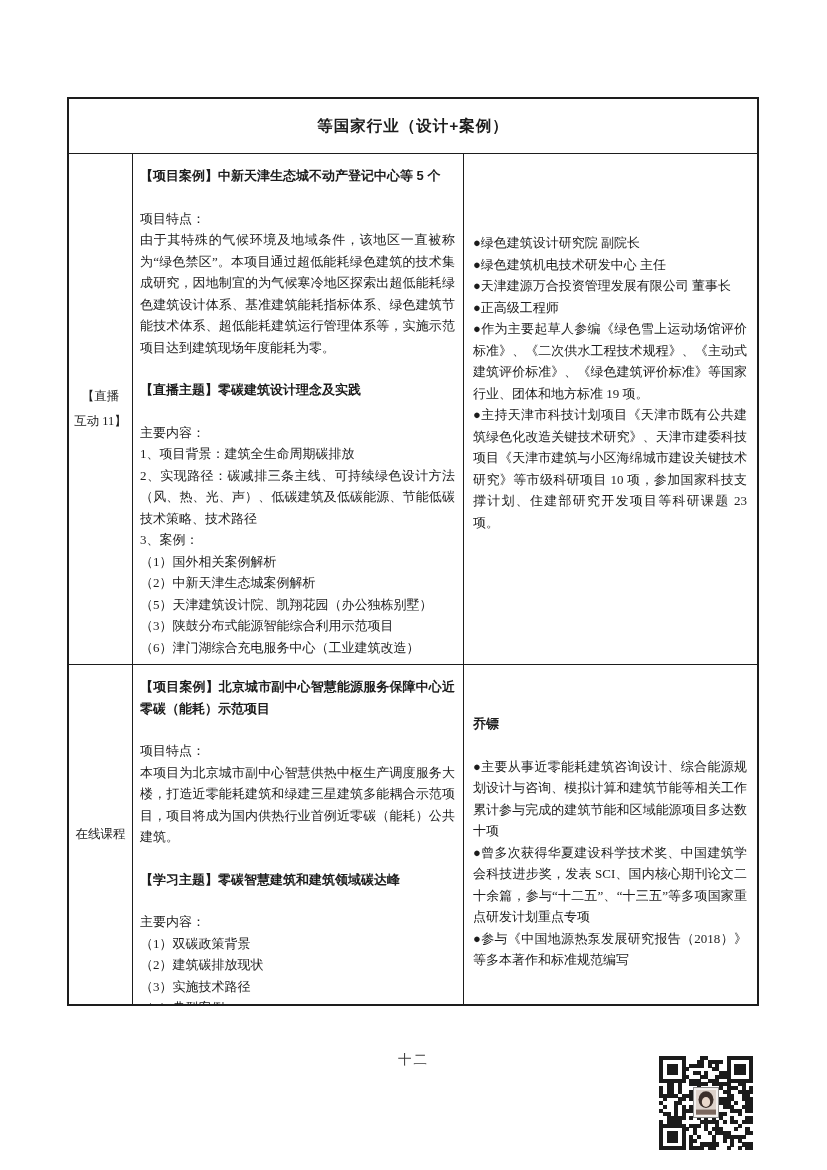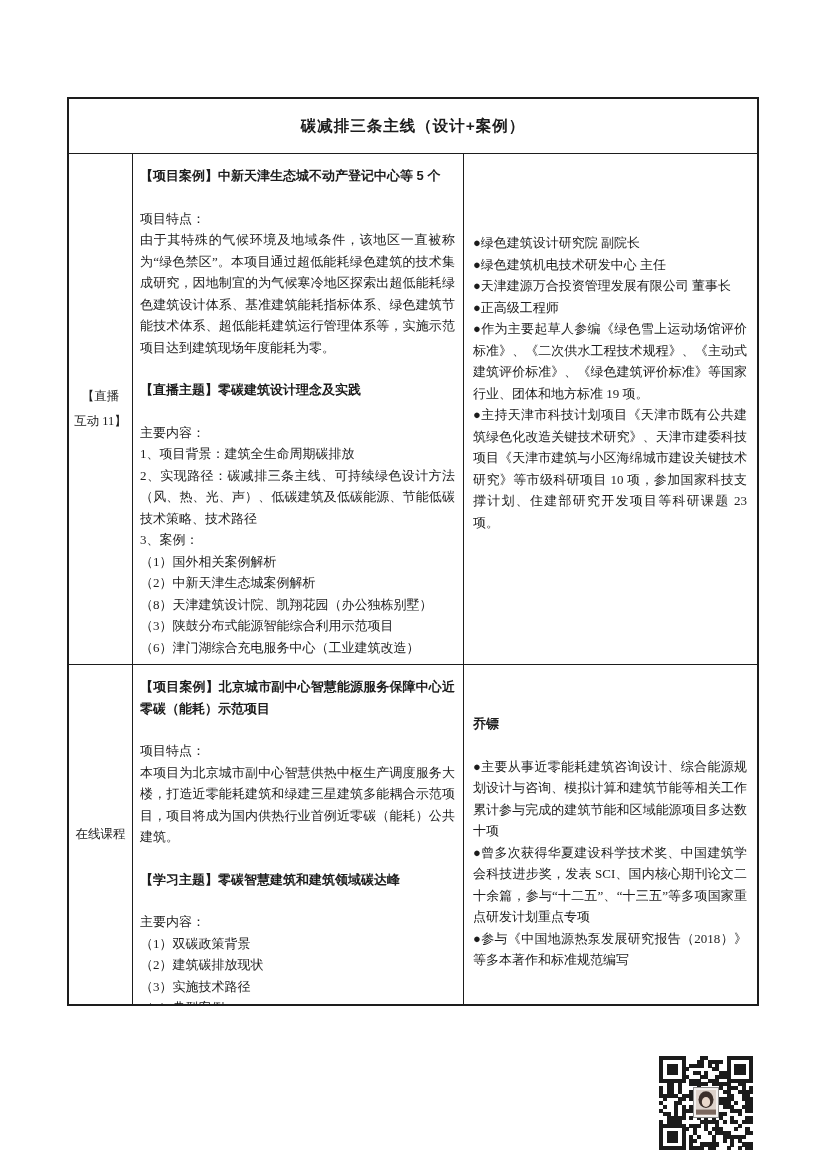--- a/index.html
+++ b/index.html
@@ -53,21 +53,21 @@
   .qr-avatar svg { display:block; width:100%; height:100%; }
 </style>
 </head>
 <body>
 
 <div class="sheet">
 
   <div class="doc-table">
 
     <div class="thead">
-      <span>碳减排三条主线（设计+案例）</span>
+      <span>等国家行业（设计+案例）</span>
     </div>
 
     <div class="trow row1">
       <div class="cell c1">
         <div>【直播</div>
         <div>互动 11】</div>
       </div>
       <div class="cell c2">
         <div class="bold just">【项目案例】中新天津生态城不动产登记中心等 5 个</div>
         <div class="gap"></div>
@@ -75,21 +75,21 @@
         <div class="just">由于其特殊的气候环境及地域条件，该地区一直被称为“绿色禁区”。本项目通过超低能耗绿色建筑的技术集成研究，因地制宜的为气候寒冷地区探索出超低能耗绿色建筑设计体系、基准建筑能耗指标体系、绿色建筑节能技术体系、超低能耗建筑运行管理体系等，实施示范项目达到建筑现场年度能耗为零。</div>
         <div class="gap"></div>
         <div class="bold">【直播主题】零碳建筑设计理念及实践</div>
         <div class="gap"></div>
         <div>主要内容：</div>
         <div class="just">1、项目背景：建筑全生命周期碳排放</div>
         <div class="just">2、实现路径：碳减排三条主线、可持续绿色设计方法（风、热、光、声）、低碳建筑及低碳能源、节能低碳技术策略、技术路径</div>
         <div class="just">3、案例：</div>
         <div class="just">（1）国外相关案例解析</div>
         <div class="just">（2）中新天津生态城案例解析</div>
-        <div class="just">（8）天津建筑设计院、凯翔花园（办公独栋别墅）</div>
+        <div class="just">（5）天津建筑设计院、凯翔花园（办公独栋别墅）</div>
         <div class="just">（3）陕鼓分布式能源智能综合利用示范项目</div>
         <div class="just">（6）津门湖综合充电服务中心（工业建筑改造）</div>
       </div>
       <div class="cell c3">
         <div class="gap"></div>
         <div class="just">●绿色建筑设计研究院 副院长</div>
         <div class="just">●绿色建筑机电技术研发中心 主任</div>
         <div class="just">●天津建源万合投资管理发展有限公司 董事长</div>
         <div class="just">●正高级工程师</div>
         <div class="just">●作为主要起草人参编《绿色雪上运动场馆评价标准》、《二次供水工程技术规程》、《主动式建筑评价标准》、《绿色建筑评价标准》等国家行业、团体和地方标准 19 项。</div>
@@ -119,20 +119,21 @@
         <div class="bold">乔镖</div>
         <div class="gap"></div>
         <div class="just">●主要从事近零能耗建筑咨询设计、综合能源规划设计与咨询、模拟计算和建筑节能等相关工作累计参与完成的建筑节能和区域能源项目多达数十项</div>
         <div class="just">●曾多次获得华夏建设科学技术奖、中国建筑学会科技进步奖，发表 SCI、国内核心期刊论文二十余篇，参与“十二五”、“十三五”等多项国家重点研发计划重点专项</div>
         <div class="just">●参与《中国地源热泵发展研究报告（2018）》等多本著作和标准规范编写</div>
       </div>
     </div>
 
   </div>
 
+  <div class="page-num">十二</div>
 
   <div class="qr">
       <div style="position: absolute; background: rgb(27, 27, 27); left: 0px; top: 0px; width: 4.06px; height: 4.06px;"></div>
       <div style="position: absolute; background: rgb(27, 27, 27); left: 3.76px; top: 0px; width: 4.06px; height: 4.06px;"></div>
       <div style="position: absolute; background: rgb(27, 27, 27); left: 7.52px; top: 0px; width: 4.06px; height: 4.06px;"></div>
       <div style="position: absolute; background: rgb(27, 27, 27); left: 11.28px; top: 0px; width: 4.06px; height: 4.06px;"></div>
       <div style="position: absolute; background: rgb(27, 27, 27); left: 15.04px; top: 0px; width: 4.06px; height: 4.06px;"></div>
       <div style="position: absolute; background: rgb(27, 27, 27); left: 18.8px; top: 0px; width: 4.06px; height: 4.06px;"></div>
       <div style="position: absolute; background: rgb(27, 27, 27); left: 22.56px; top: 0px; width: 4.06px; height: 4.06px;"></div>
       <div style="position: absolute; background: rgb(27, 27, 27); left: 41.36px; top: 0px; width: 4.06px; height: 4.06px;"></div>

